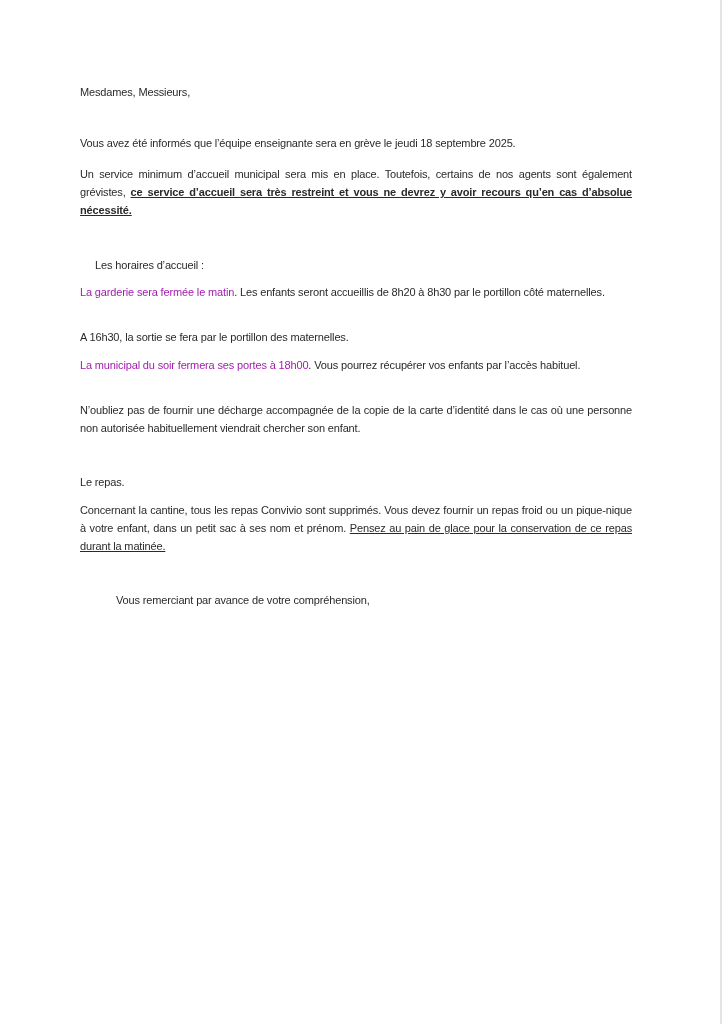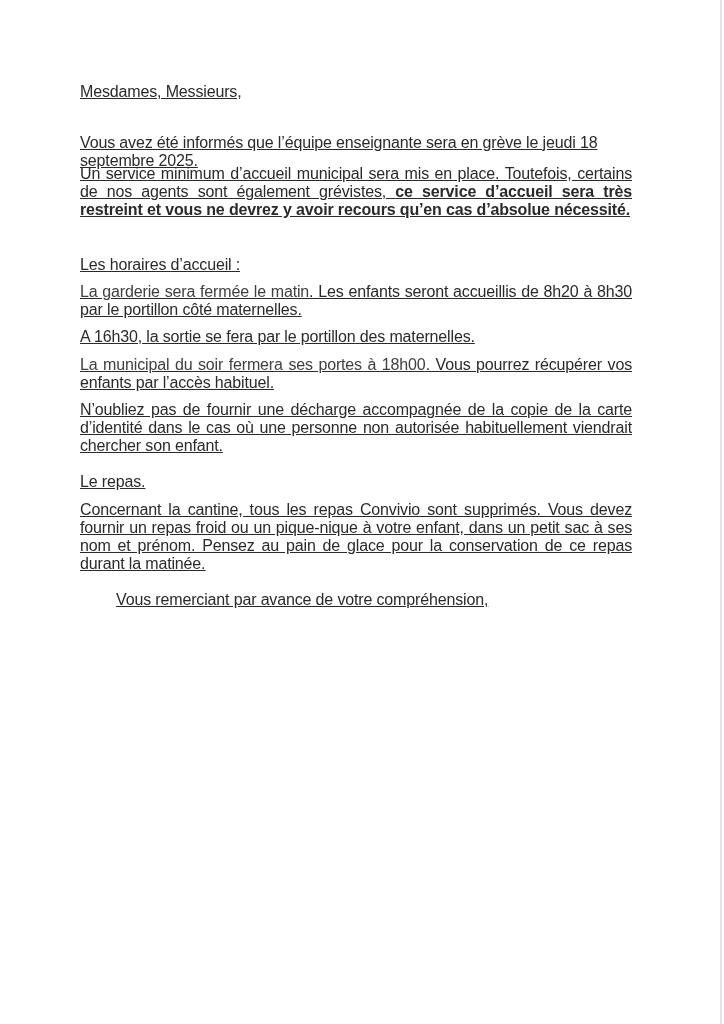--- a/index.html
+++ b/index.html
@@ -7,45 +7,44 @@
     .page {
       position: absolute; left: 0; top: 0; width: 720px; height: 1024px;
       background: #ffffff;
       border-right: 2px solid #e4e4e4;
     }
     .txt {
       position: absolute;
       left: 80px;
       width: 552px;
       font-family: "Liberation Sans", sans-serif;
-      font-size: 16px;
+      font-size: 11px;
       line-height: 18px;
       color: #2a2a2a;
       letter-spacing: -0.15px;
-      text-decoration: underline;
     }
-    .red { color: #404040; }
+    .red { color: #a21caf; }
     .bold-ul { font-weight: bold; text-decoration: underline; }
     .ul { text-decoration: underline; }
     .just { text-align: justify; }
   </style>
 </head>
 <body>
 
 <div class="page">
 
   <div class="txt" style="top:83px;">Mesdames, Messieurs,</div>
 
   <div class="txt" style="top:134px;">Vous avez été informés que l’équipe enseignante sera en grève le jeudi 18 septembre 2025.</div>
 
   <div class="txt just" style="top:165px;">
     <span>Un service minimum d’accueil municipal sera mis en place. Toutefois, certains de nos agents sont également grévistes, </span><span class="bold-ul">ce service d’accueil sera très restreint et vous ne devrez y avoir recours qu’en cas d’absolue nécessité.</span>
   </div>
 
-  <div class="txt" style="top:256px;">Les horaires d’accueil :</div>
+  <div class="txt" style="top:256px;margin-left:15px;">Les horaires d’accueil :</div>
 
   <div class="txt just" style="top:283px;">
     <span class="red">La garderie sera fermée le matin</span><span>. Les enfants seront accueillis de 8h20 à 8h30 par le portillon côté maternelles.</span>
   </div>
 
   <div class="txt" style="top:328px;">A 16h30, la sortie se fera par le portillon des maternelles.</div>
 
   <div class="txt just" style="top:356px;">
     <span class="red">La municipal du soir fermera ses portes à 18h00</span><span>. Vous pourrez récupérer vos enfants par l’accès habituel.</span>
   </div>

